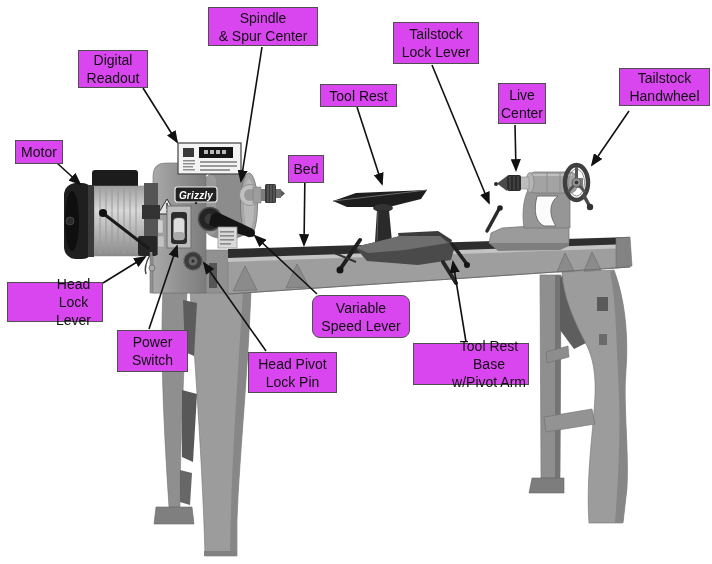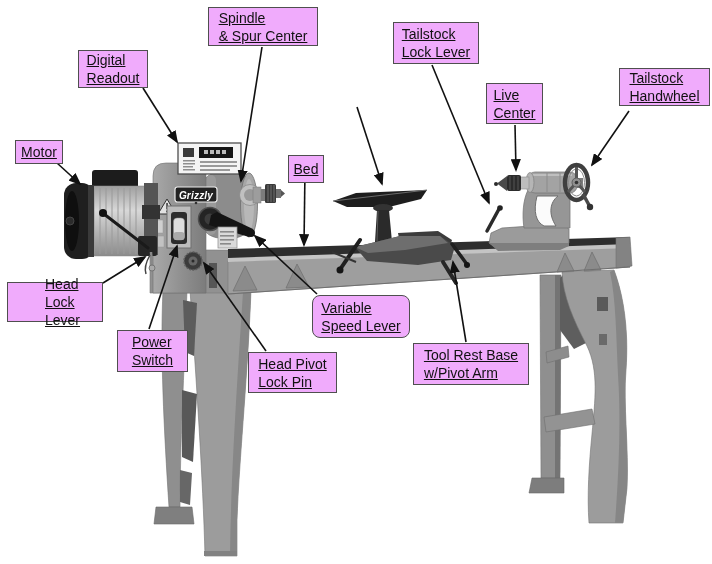--- a/index.html
+++ b/index.html
@@ -1,21 +1,21 @@
 <!DOCTYPE html>
 <html><head>
 <meta charset="utf-8">
 <style>
   html,body{margin:0;padding:0;background:#fff;}
   #canvas{position:relative;width:712px;height:564px;background:#ffffff;overflow:hidden;
           font-family:"Liberation Sans",sans-serif;}
   #machine{position:absolute;left:0;top:0;}
   .lbl{position:absolute;box-sizing:border-box;display:flex;align-items:center;justify-content:center;
-       background:#f0abfc;border:1.5px solid #4f4f4f;color:#111;
-       font:14px/18px "Liberation Sans",sans-serif;white-space:pre-line;z-index:3;text-decoration:underline;}
+       background:#d946ef;border:1.5px solid #4f4f4f;color:#111;
+       font:14px/18px "Liberation Sans",sans-serif;text-align:center;white-space:pre-line;z-index:3;}
   .brandtxt{font-family:"Liberation Sans",sans-serif;font-style:italic;font-weight:bold;
             font-size:10px;fill:#ffffff;letter-spacing:.2px;}
 </style>
 </head>
 <body>
 
 <div id="canvas">
 
 <svg id="machine" width="712" height="564" viewBox="0 0 712 564">
   <defs>
@@ -245,31 +245,32 @@
     <line x1="317" y1="294" x2="255" y2="236" marker-end="url(#ah)"></line>
     <line x1="466" y1="342" x2="453" y2="262" marker-end="url(#ah)"></line>
   </g>
 </svg>
 
 <div class="lbl" style="left:15px;  top:140px; width:48px;  height:24px;">Motor</div>
 <div class="lbl" style="left:78px;  top:50px;  width:70px;  height:38px;">Digital
 Readout</div>
 <div class="lbl" style="left:208px; top:7px;   width:110px; height:39px;">Spindle
 &amp; Spur Center</div>
+<div class="lbl" style="left:320px; top:84px;  width:77px;  height:23px;">Tool Rest</div>
 <div class="lbl" style="left:288px; top:155px; width:36px;  height:28px;">Bed</div>
 <div class="lbl" style="left:393px; top:22px;  width:86px;  height:42px;">Tailstock
 Lock Lever</div>
-<div class="lbl" style="left:486px; top:83px;  width:57px;  height:41px;">Live
+<div class="lbl" style="left:498px; top:83px;  width:48px;  height:41px;">Live
 Center</div>
 <div class="lbl" style="left:619px; top:68px;  width:91px;  height:38px;">Tailstock
 Handwheel</div>
 <div class="lbl" style="left:7px;   top:282px; width:96px;  height:40px;padding-left:37px;">Head
 Lock Lever</div>
 <div class="lbl" style="left:117px; top:330px; width:71px;  height:42px;">Power
 Switch</div>
 <div class="lbl" style="left:248px; top:352px; width:89px;  height:41px;">Head Pivot
 Lock Pin</div>
 <div class="lbl" style="left:312px; top:295px; width:98px;  height:43px;border-radius:8px;">Variable
 Speed Lever</div>
-<div class="lbl" style="left:413px; top:343px; width:116px; height:42px;">Tool Rest Base
+<div class="lbl" style="left:413px; top:343px; width:116px; height:42px;padding-left:36px;">Tool Rest Base
 w/Pivot Arm</div>
 
 </div>
 
 </body></html>

